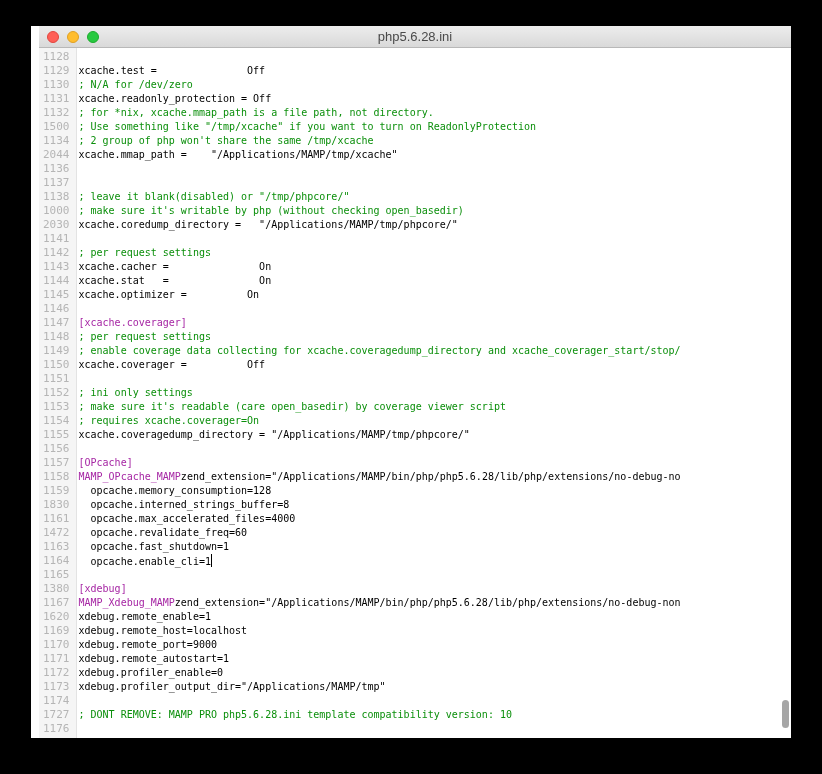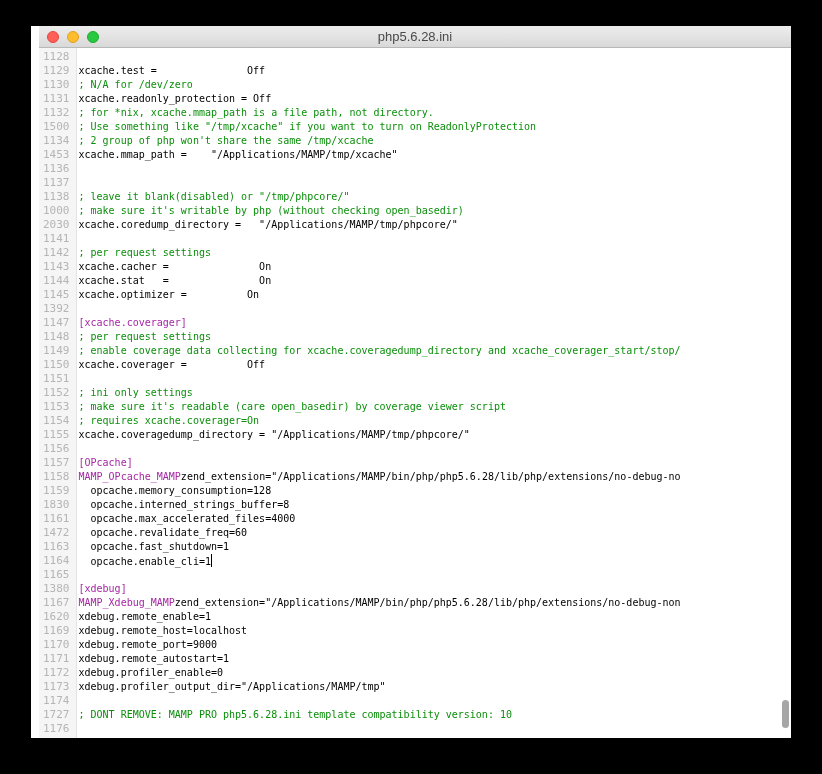--- a/index.html
+++ b/index.html
@@ -117,32 +117,32 @@
   </div>
   <div class="editor">
     <div class="gutter" id="gutter">
         <div>1128</div>
         <div>1129</div>
         <div>1130</div>
         <div>1131</div>
         <div>1132</div>
         <div>1500</div>
         <div>1134</div>
-        <div>1453</div>
+        <div>2044</div>
         <div>1136</div>
         <div>1137</div>
         <div>1138</div>
         <div>1000</div>
         <div>2030</div>
         <div>1141</div>
         <div>1142</div>
         <div>1143</div>
         <div>1144</div>
         <div>1145</div>
-        <div>1392</div>
+        <div>1146</div>
         <div>1147</div>
         <div>1148</div>
         <div>1149</div>
         <div>1150</div>
         <div>1151</div>
         <div>1152</div>
         <div>1153</div>
         <div>1154</div>
         <div>1155</div>
         <div>1156</div>

